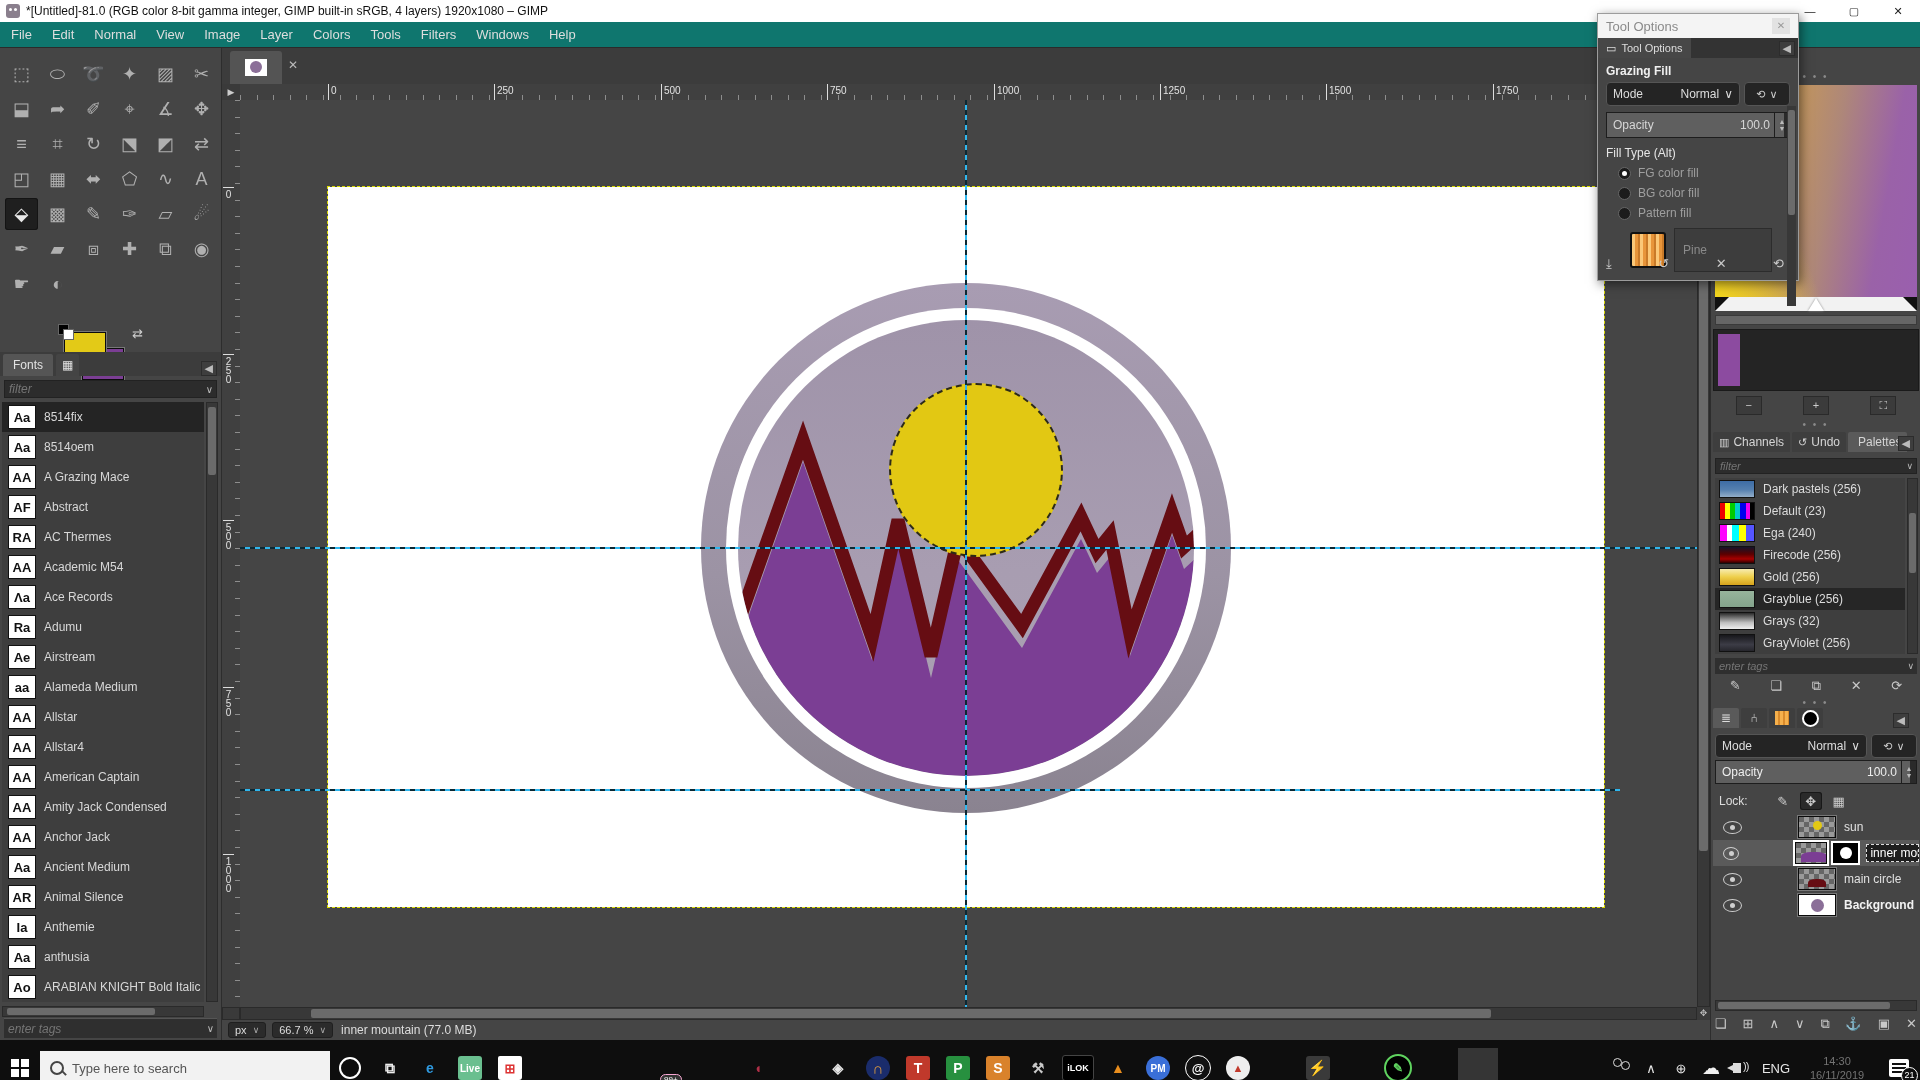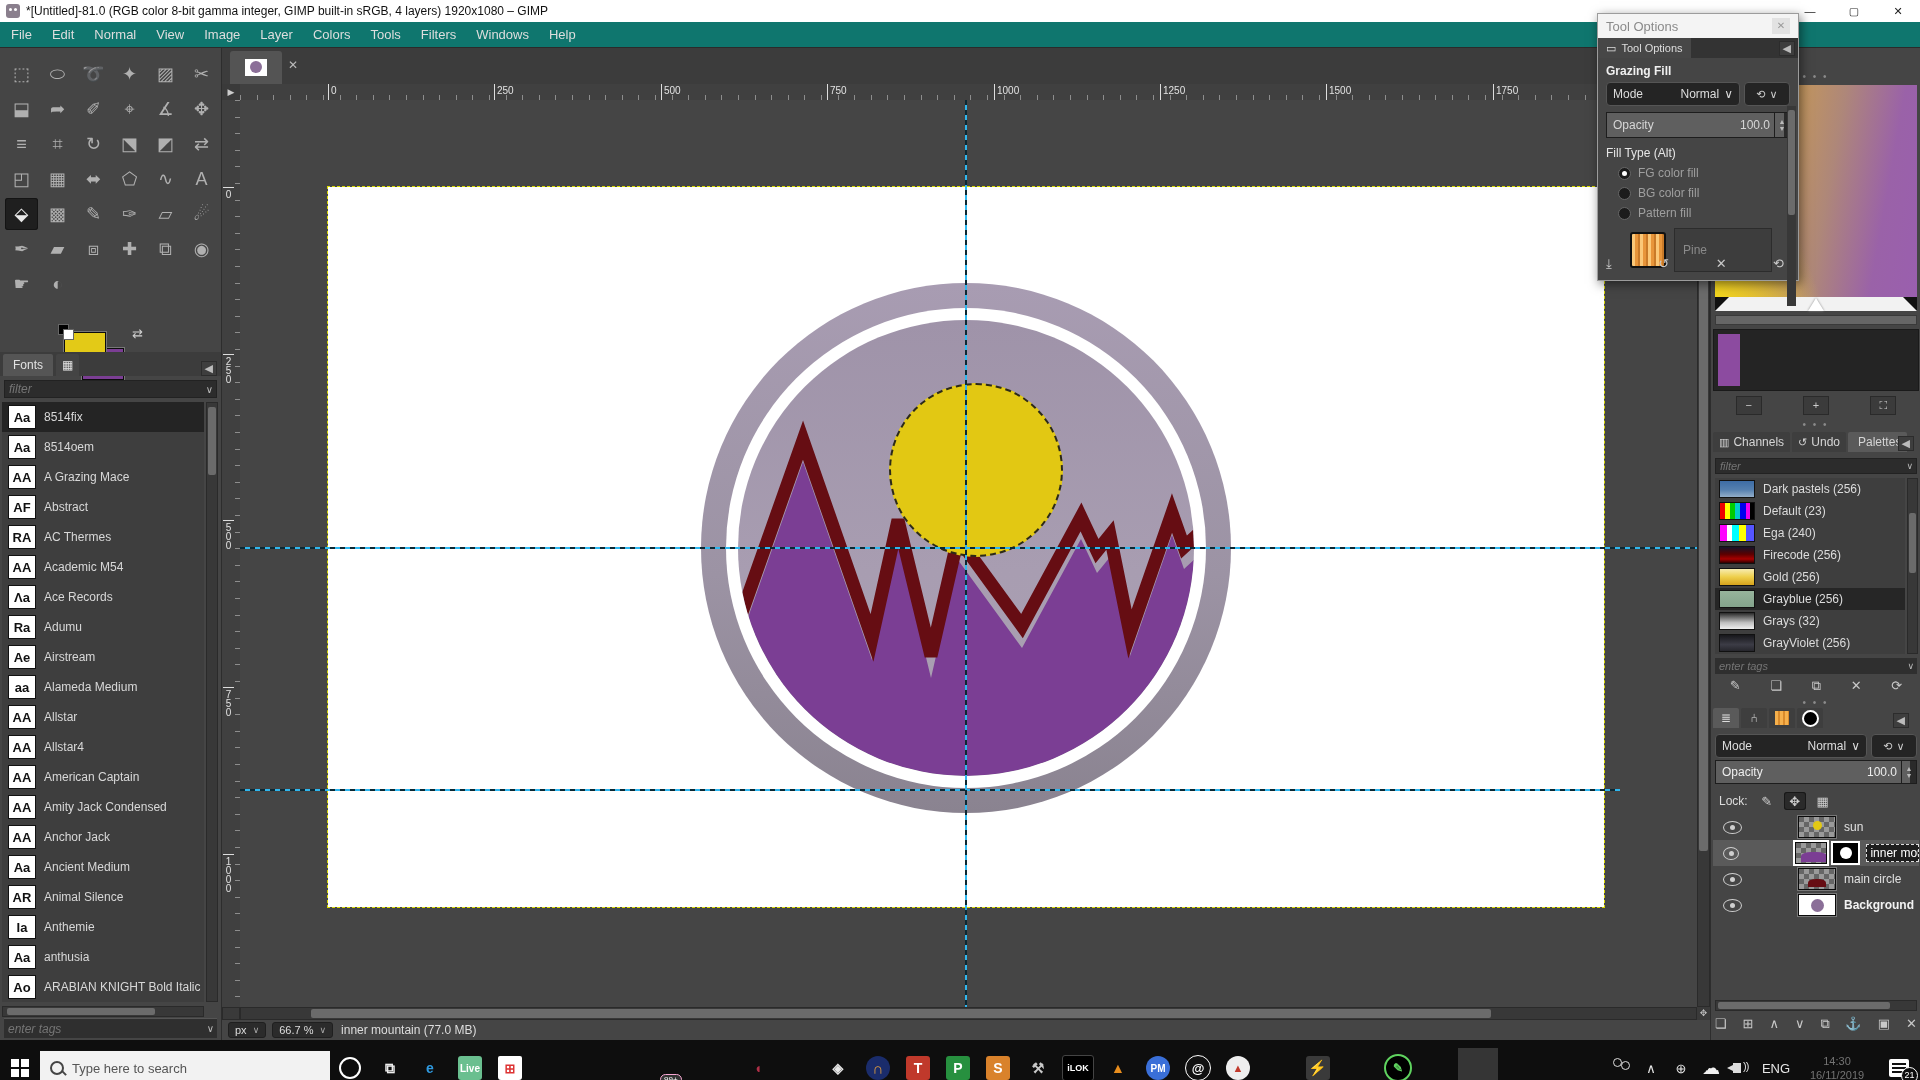--- a/index.html
+++ b/index.html
@@ -108,21 +108,21 @@
   .ltab .circ{width:13px;height:13px;border-radius:50%;background:#000;border:2px solid #fff;}
   .lrow-mode{position:absolute;left:4px;top:686px;width:202px;display:flex;gap:4px;}
   .mode-box{flex:1;height:22px;background:#242424;border:1px solid #555;border-radius:4px;display:flex;align-items:center;padding:0 6px;font-size:12px;color:#ddd;}
   .mode-box .val{margin-left:auto;display:flex;gap:5px;align-items:center;}
   .mode-reset{width:44px;height:22px;background:#242424;border:1px solid #555;border-radius:4px;display:flex;align-items:center;justify-content:center;gap:4px;font-size:11px;color:#ccc;}
   .opacity-box{position:absolute;left:4px;top:712px;width:202px;height:24px;background:#2a2a2a;border:1px solid #1d1d1d;box-sizing:border-box;display:flex;align-items:center;font-size:12px;color:#eee;}
   .opacity-fill{position:absolute;left:0;top:0;bottom:0;width:97%;background:#5f5f5f;}
   .opacity-box .lab{position:relative;padding-left:6px;}
   .opacity-box .val{position:relative;margin-left:auto;padding-right:4px;}
   .spin{width:14px;height:100%;border-left:1px solid #1d1d1d;display:flex;flex-direction:column;align-items:center;justify-content:center;font-size:7px;color:#bbb;position:relative;}
-  .lock-row{position:absolute;left:8px;top:744px;display:flex;align-items:center;gap:8px;font-size:12px;color:#ddd;}
+  .lock-row{position:absolute;left:8px;top:744px;display:flex;align-items:center;gap:24px;font-size:12px;color:#ddd;}
   .lock-ico{width:22px;height:18px;display:flex;align-items:center;justify-content:center;border-radius:3px;font-size:13px;color:#ccc;}
   .lock-ico.pressed{background:#2a2a2a;box-shadow:inset 0 0 0 1px #181818;}
   .layer-list{position:absolute;left:2px;top:766px;width:206px;}
   .layer-row{height:26px;display:flex;align-items:center;font-size:12px;color:#e0e0e0;position:relative;}
   .layer-row.sel{background:#5a5a5a;}
   .eye{width:17px;height:11px;border:1px solid #cfcfcf;border-radius:50%;position:relative;margin-left:10px;}
   .eye:after{content:"";position:absolute;left:50%;top:50%;width:5px;height:5px;margin:-2.5px;border-radius:50%;background:#cfcfcf;}
   .lthumb{width:36px;height:20px;border:1px solid #0a0a0a;box-shadow:0 0 0 1px #777;margin-left:56px;position:relative;overflow:hidden;}
   .checker{background:conic-gradient(#9a9a9a 25%,#666 0 50%,#9a9a9a 0 75%,#666 0) 0 0/10px 10px;}
   .lthumb .dot{position:absolute;border-radius:50%;}

